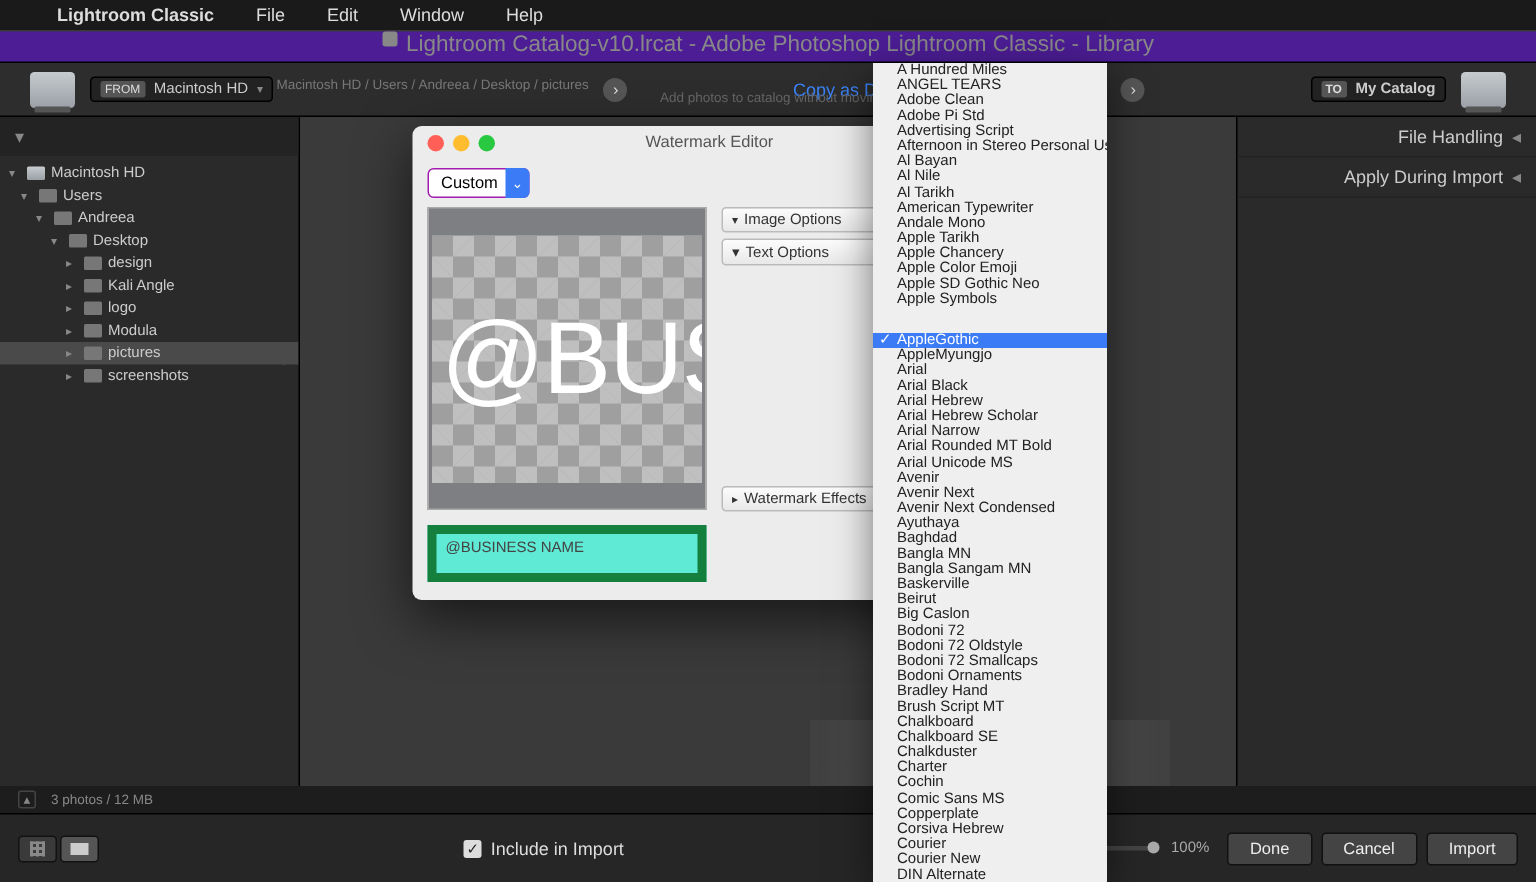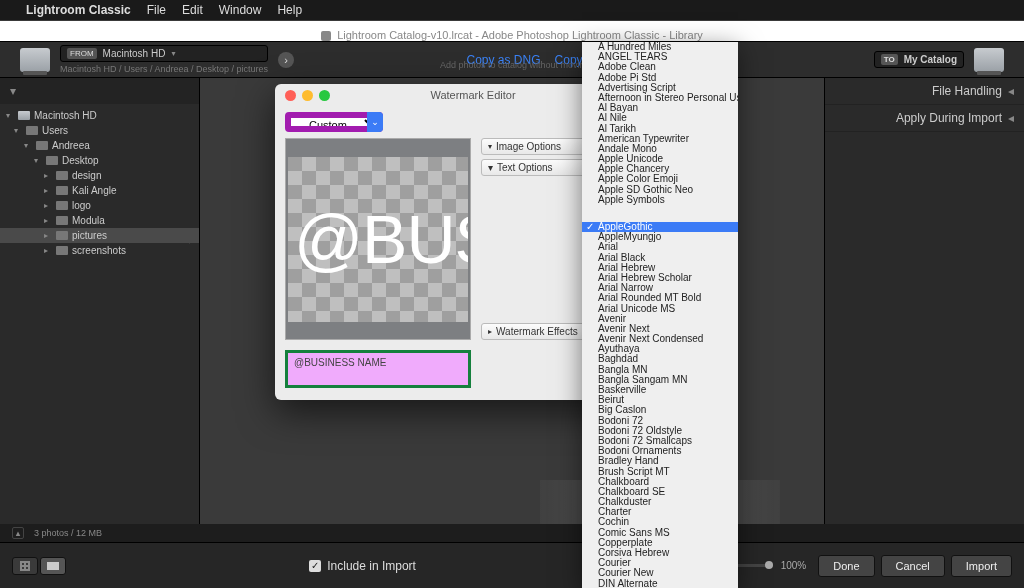--- a/index.html
+++ b/index.html
@@ -1,25 +1,25 @@
 <!DOCTYPE html>
 <html><head>
 <meta charset="utf-8">
 <style>
   * { margin:0; padding:0; box-sizing:border-box; font-family:"Helvetica Neue",Arial,sans-serif; }
   body { width:1024px; height:588px; background:#111; overflow:hidden; color:#ccc; font-size:11px; position:relative; }
 
   
-  .menubar { height:20px; background:#1a1a1a; display:flex; align-items:center; padding:0 10px; gap:16px; color:#ddd; font-size:12px; }
+  .menubar { height:20px; background:#1a1a1a; display:flex; align-items:center; padding:0 10px; gap:28px; color:#ddd; font-size:12px; }
   .menubar .apple { font-size:13px; }
   .menubar .appname { font-weight:600; }
   .menubar .item { cursor:default; }
 
   
-  .wintitle { height:22px; background:#ffffff; display:flex; justify-content:center; align-items:flex-end; color:#888; font-size:11px; border-top:1px solid #3a3a3a; border-bottom:1px solid #000; }
+  .wintitle { height:22px; background:#4c1d95; display:flex; justify-content:center; align-items:flex-start; color:#888; font-size:15px; border-top:1px solid #3a3a3a; border-bottom:1px solid #000; }
 
   
   .idstrip { height:36px; background:#2d2d2d; border-bottom:1px solid #000; display:flex; align-items:center; padding:0 20px; gap:10px; }
   .drive-icon { width:30px; height:24px; background:linear-gradient(#c7cbcf,#9aa0a6); border-radius:3px; position:relative; }
   .drive-icon:after { content:""; position:absolute; bottom:-3px; left:3px; right:3px; height:4px; background:#555; border-radius:1px; }
   .pill { display:inline-flex; align-items:center; gap:6px; background:#222; border:1px solid #000; border-radius:3px; padding:2px 6px; font-size:10px; color:#ccc; }
   .arrow-circ { width:16px; height:16px; border-radius:50%; background:#555; display:flex; align-items:center; justify-content:center; color:#ddd; font-size:11px; }
   .breadcrumb { font-size:9px; color:#777; }
   .imp-actions { margin-left:auto; display:flex; gap:14px; color:#bbb; font-size:12px; }
   .imp-actions .disabled { color:#3b82f6; }
@@ -71,21 +71,21 @@
 
   
   .modal { position:absolute; left:275px; top:84px; width:396px; height:316px; background:#ececec; border-radius:6px; box-shadow:0 12px 36px rgba(0,0,0,.6); color:#222; }
   .modal .tb { height:22px; display:flex; align-items:center; position:relative; }
   .modal .lights { display:flex; gap:6px; padding-left:10px; }
   .modal .lights span { width:11px;height:11px;border-radius:50%; }
   .modal .lights .r{background:#ff5f57}.modal .lights .y{background:#febc2e}.modal .lights .g{background:#28c840}
   .modal .title { position:absolute; left:0;right:0; text-align:center; font-size:11px; color:#555; }
 
   .modal .toprow { display:flex; align-items:center; padding:6px 10px; gap:8px; }
-  .modal select.custom { flex:0 0 160px; height:20px; font-size:11px; background:#fff; border:6px solid #a21caf; border-radius:4px; padding:0 14px; }
+  .modal select.custom { flex:0 0 160px; height:20px; font-size:11px; background:#fff; border:1px solid #a21caf; border-radius:4px; padding:0 4px; }
   .sel-wrap { position:relative; display:inline-block; }
   .sel-wrap .cap { position:absolute; right:0; top:0; bottom:0; width:16px; background:#3b7bf6; border-radius:0 4px 4px 0; display:flex; align-items:center; justify-content:center; color:#fff; font-size:9px; }
   .modal .navarr { margin-left:auto; display:flex; }
   .modal .navarr button { width:18px;height:18px;border:1px solid #bbb;background:#fff; font-size:10px; }
   .modal .navarr button:first-child{border-radius:3px 0 0 3px;border-right:none}
   .modal .navarr button:last-child{border-radius:0 3px 3px 0}
 
   .modal .body { display:flex; padding:0 10px 10px; gap:10px; height:260px; }
   .modal .leftcol { flex:1; display:flex; flex-direction:column; gap:10px; }
   .wm-preview { flex:1; background:#7d7f82; border:1px solid #aaa; display:flex; align-items:center; justify-content:center; overflow:hidden; }
@@ -94,21 +94,21 @@
       linear-gradient(45deg,#bfbfbf 25%,transparent 25%),
       linear-gradient(-45deg,#bfbfbf 25%,transparent 25%),
       linear-gradient(45deg,transparent 75%,#bfbfbf 75%),
       linear-gradient(-45deg,transparent 75%,#bfbfbf 75%);
     background-size:28px 28px;
     background-position:0 0,0 14px,14px -14px,-14px 0;
     background-color:#9f9f9f;
     display:flex; align-items:center; justify-content:flex-start; overflow:hidden;
   }
   .checker .wmtext { color:#fff; font-size:68px; font-weight:400; padding-left:6px; white-space:nowrap; letter-spacing:-1px; font-family:Arial,sans-serif; }
-  .wm-textbox { height:38px; background:#f0abfc; border:3px solid #15803d; padding:4px 6px; font-size:10px; color:#444; }
+  .wm-textbox { height:38px; background:#5eead4; border:6px solid #15803d; padding:4px 6px; font-size:10px; color:#444; }
 
   .modal .rightcol { width:180px; font-size:10px; color:#333; display:flex; flex-direction:column; }
   .acc-head { background:linear-gradient(#fcfcfc,#e8e8e8); border:1px solid #bbb; border-radius:3px; padding:2px 6px; margin-bottom:4px; display:flex; align-items:center; gap:4px; }
   .acc-head .tri { font-size:8px; }
   .rrow { display:flex; align-items:center; justify-content:flex-end; gap:4px; padding:2px 0; }
   .rrow .lbl { color:#555; text-align:right; flex:1; }
   .rrow input[type=checkbox]{ accent-color:#3b7bf6; }
 
   
   .fontlist { position:absolute; left:582px; top:42px; width:156px; height:546px; background:#efefef; box-shadow:0 6px 24px rgba(0,0,0,.5); overflow:hidden; z-index:50; font-size:10px; color:#222; }
@@ -130,21 +130,21 @@
   <span class="item">Help</span>
 </div>
 
 <div class="wintitle">
   <span style="width:10px;height:10px;background:#888;border-radius:2px;margin-right:6px;display:inline-block"></span>
   <span>Lightroom Catalog-v10.lrcat - Adobe Photoshop Lightroom Classic - Library</span>
 </div>
 
 <div class="idstrip">
   <div class="drive-icon"></div>
-  <div style="display:flex;flex-direction:column;gap:2px">
+  <div style="display:flex;flex-direction:row;gap:2px">
     <span class="pill">
       <span style="background:#555;color:#ddd;font-size:8px;padding:1px 3px;border-radius:2px">FROM</span>
       <span>Macintosh HD</span>
       <span style="font-size:8px;color:#888">▾</span>
     </span>
     <span class="breadcrumb">Macintosh HD / Users / Andreea / Desktop / pictures</span>
   </div>
   <span class="arrow-circ">›</span>
 
   <div class="imp-actions">
@@ -355,21 +355,21 @@
     <div class="opt">ANGEL TEARS</div>
     <div class="opt">Adobe Clean</div>
     <div class="opt">Adobe Pi Std</div>
     <div class="opt">Advertising Script</div>
     <div class="opt">Afternoon in Stereo Personal Us</div>
     <div class="opt">Al Bayan</div>
     <div class="opt">Al Nile</div>
     <div class="opt">Al Tarikh</div>
     <div class="opt">American Typewriter</div>
     <div class="opt">Andale Mono</div>
-    <div class="opt">Apple Unicode</div>
+    <div class="opt">Apple Tarikh</div>
     <div class="opt">Apple Chancery</div>
     <div class="opt">Apple Color Emoji</div>
     <div class="opt">Apple SD Gothic Neo</div>
     <div class="opt">Apple Symbols</div>
     <div class="opt selected">AppleGothic</div>
     <div class="opt">AppleMyungjo</div>
     <div class="opt">Arial</div>
     <div class="opt">Arial Black</div>
     <div class="opt">Arial Hebrew</div>
     <div class="opt">Arial Hebrew Scholar</div>

